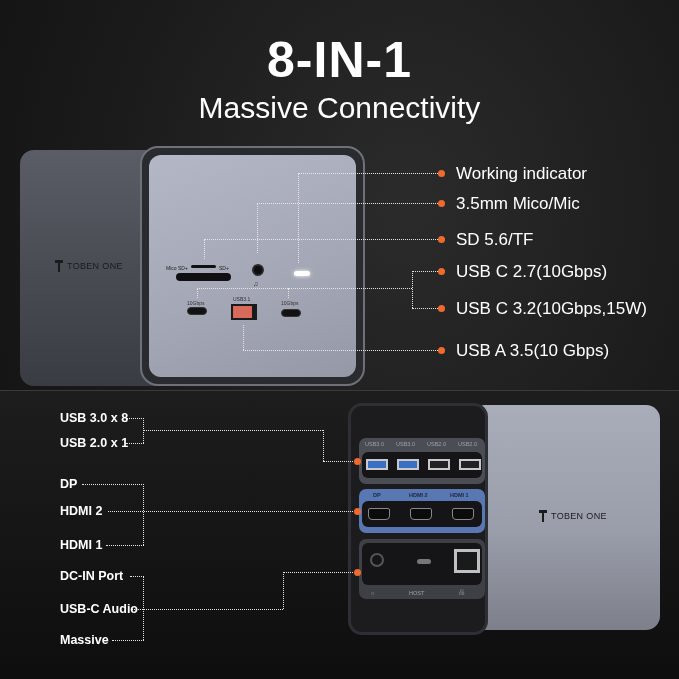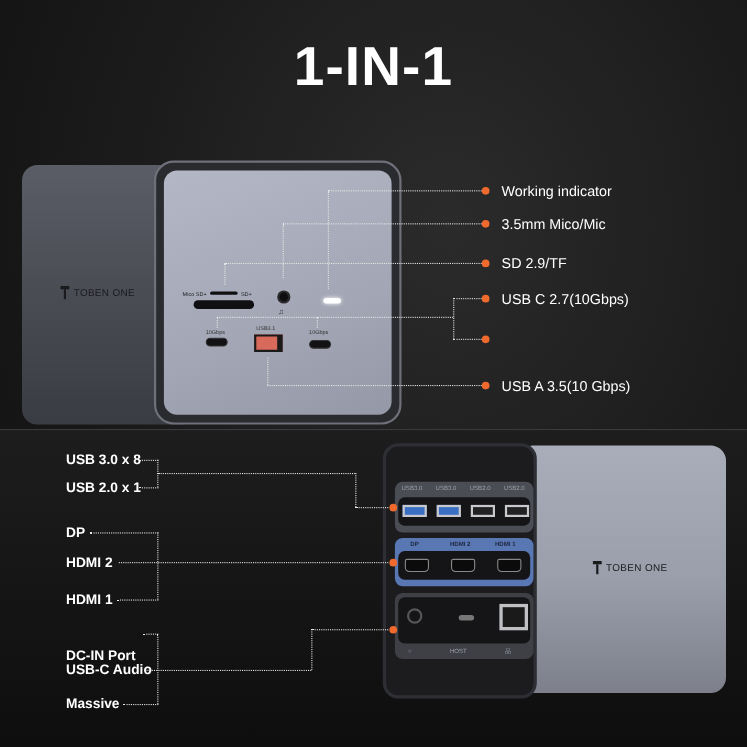--- a/index.html
+++ b/index.html
@@ -36,21 +36,21 @@
   .port-c { position: absolute; width: 20px; height: 8px; border-radius: 4px; background: #121214; border: 1px solid #333; }
   .port-a-red { position: absolute; width: 26px; height: 16px; background: #d86a5c; border: 2px solid #1a1a1a; border-right-width: 5px; }
   .audio-jack { position: absolute; width: 12px; height: 12px; border-radius: 50%; background: #0e0e10; border: 2px solid #2a2a2d; }
   .led { position: absolute; width: 16px; height: 5px; border-radius: 3px; background: #fff; box-shadow: 0 0 4px #fff; }
   .tiny { position: absolute; font-size: 5px; color: #333; }
 
   .dotted-h { position: absolute; height: 0; border-top: 1px dotted #e6e6e6; }
   .dotted-v { position: absolute; width: 0; border-left: 1px dotted #e6e6e6; }
   .dot { position: absolute; width: 7px; height: 7px; border-radius: 50%; background: #ef6a2c; }
 
-  .label-r { position: absolute; left: 456px; font-size: 13px; line-height: 15px; color: #fff; white-space: nowrap; }
+  .label-r { position: absolute; left: 456px; font-size: 17px; line-height: 15px; color: #fff; white-space: nowrap; }
   .label-l { position: absolute; left: 60px; font-size: 12.5px; font-weight: bold; line-height: 15px; color: #fff; white-space: nowrap; }
 
   
   .dev-bot-side { position: absolute; left: 478px; top: 405px; width: 182px; height: 225px;
     background: linear-gradient(180deg, #a9adb9 0%, #9a9eaa 55%, #7d808b 100%);
     border-radius: 6px 14px 14px 6px; }
   .dev-bot-side .brand { position: absolute; left: 60px; top: 105px; }
   .dev-bot-front { position: absolute; left: 348px; top: 403px; width: 140px; height: 232px;
     background: #1c1c1f; border-radius: 14px; border: 3px solid #2e2f34; }
   .group { position: absolute; left: 8px; width: 126px; border-radius: 7px; }
@@ -70,21 +70,22 @@
   .dc { position: absolute; left: 8px; top: 10px; width: 14px; height: 14px; border-radius: 50%; border: 2px solid #555; }
   .usbc-host { position: absolute; left: 55px; top: 16px; width: 14px; height: 5px; border-radius: 3px; background: #777; }
   .rj45 { position: absolute; left: 92px; top: 6px; width: 26px; height: 24px; background: #bfc0c4; padding: 3px; }
   .rj45 i { display: block; width: 100%; height: 100%; background: #1a1a1a; }
 </style>
 </head>
 <body>
 
 <div class="canvas">
 
-  <div class="title">1-IN-1</div>
+  <div class="title">8-IN-1</div>
+  <div class="subtitle">Massive Connectivity</div>
 
   <div class="dev-top-side">
     <div class="brand">
       <span class="logo"></span>
       <span>TOBEN</span>
         <b>ONE</b>
     </div>
   </div>
   <div class="dev-top-front">
     <div class="dev-top-face">
@@ -122,22 +123,23 @@
 
   <span class="dot" style="left:438px;top:170px;"></span>
   <span class="dot" style="left:438px;top:200px;"></span>
   <span class="dot" style="left:438px;top:236px;"></span>
   <span class="dot" style="left:438px;top:268px;"></span>
   <span class="dot" style="left:438px;top:305px;"></span>
   <span class="dot" style="left:438px;top:347px;"></span>
 
   <div class="label-r" style="top:166px;">Working indicator</div>
   <div class="label-r" style="top:196px;">3.5mm Mico/Mic</div>
-  <div class="label-r" style="top:232px;">SD 2.9/TF</div>
+  <div class="label-r" style="top:232px;">SD 5.6/TF</div>
   <div class="label-r" style="top:264px;">USB C 2.7(10Gbps)</div>
+  <div class="label-r" style="top:301px;">USB C 3.2(10Gbps,15W)</div>
   <div class="label-r" style="top:343px;">USB A 3.5(10 Gbps)</div>
 
   <div class="bottom-panel"></div>
 
   <div class="dev-bot-side">
     <div class="brand">
       <span class="logo"></span>
       <span>TOBEN</span>
         <b>ONE</b>
     </div>
@@ -200,17 +202,17 @@
 
   <span class="dot" style="left:354px;top:458px;"></span>
   <span class="dot" style="left:354px;top:508px;"></span>
   <span class="dot" style="left:354px;top:569px;"></span>
 
   <div class="label-l" style="top:411px;">USB 3.0 x 8</div>
   <div class="label-l" style="top:436px;">USB 2.0 x 1</div>
   <div class="label-l" style="top:477px;">DP</div>
   <div class="label-l" style="top:504px;">HDMI 2</div>
   <div class="label-l" style="top:538px;">HDMI 1</div>
-  <div class="label-l" style="top:569px;margin-top:20px;">DC-IN Port</div>
+  <div class="label-l" style="top:569px;">DC-IN Port</div>
   <div class="label-l" style="top:602px;">USB-C Audio</div>
   <div class="label-l" style="top:633px;">Massive</div>
 
 </div>
 
 </body></html>

